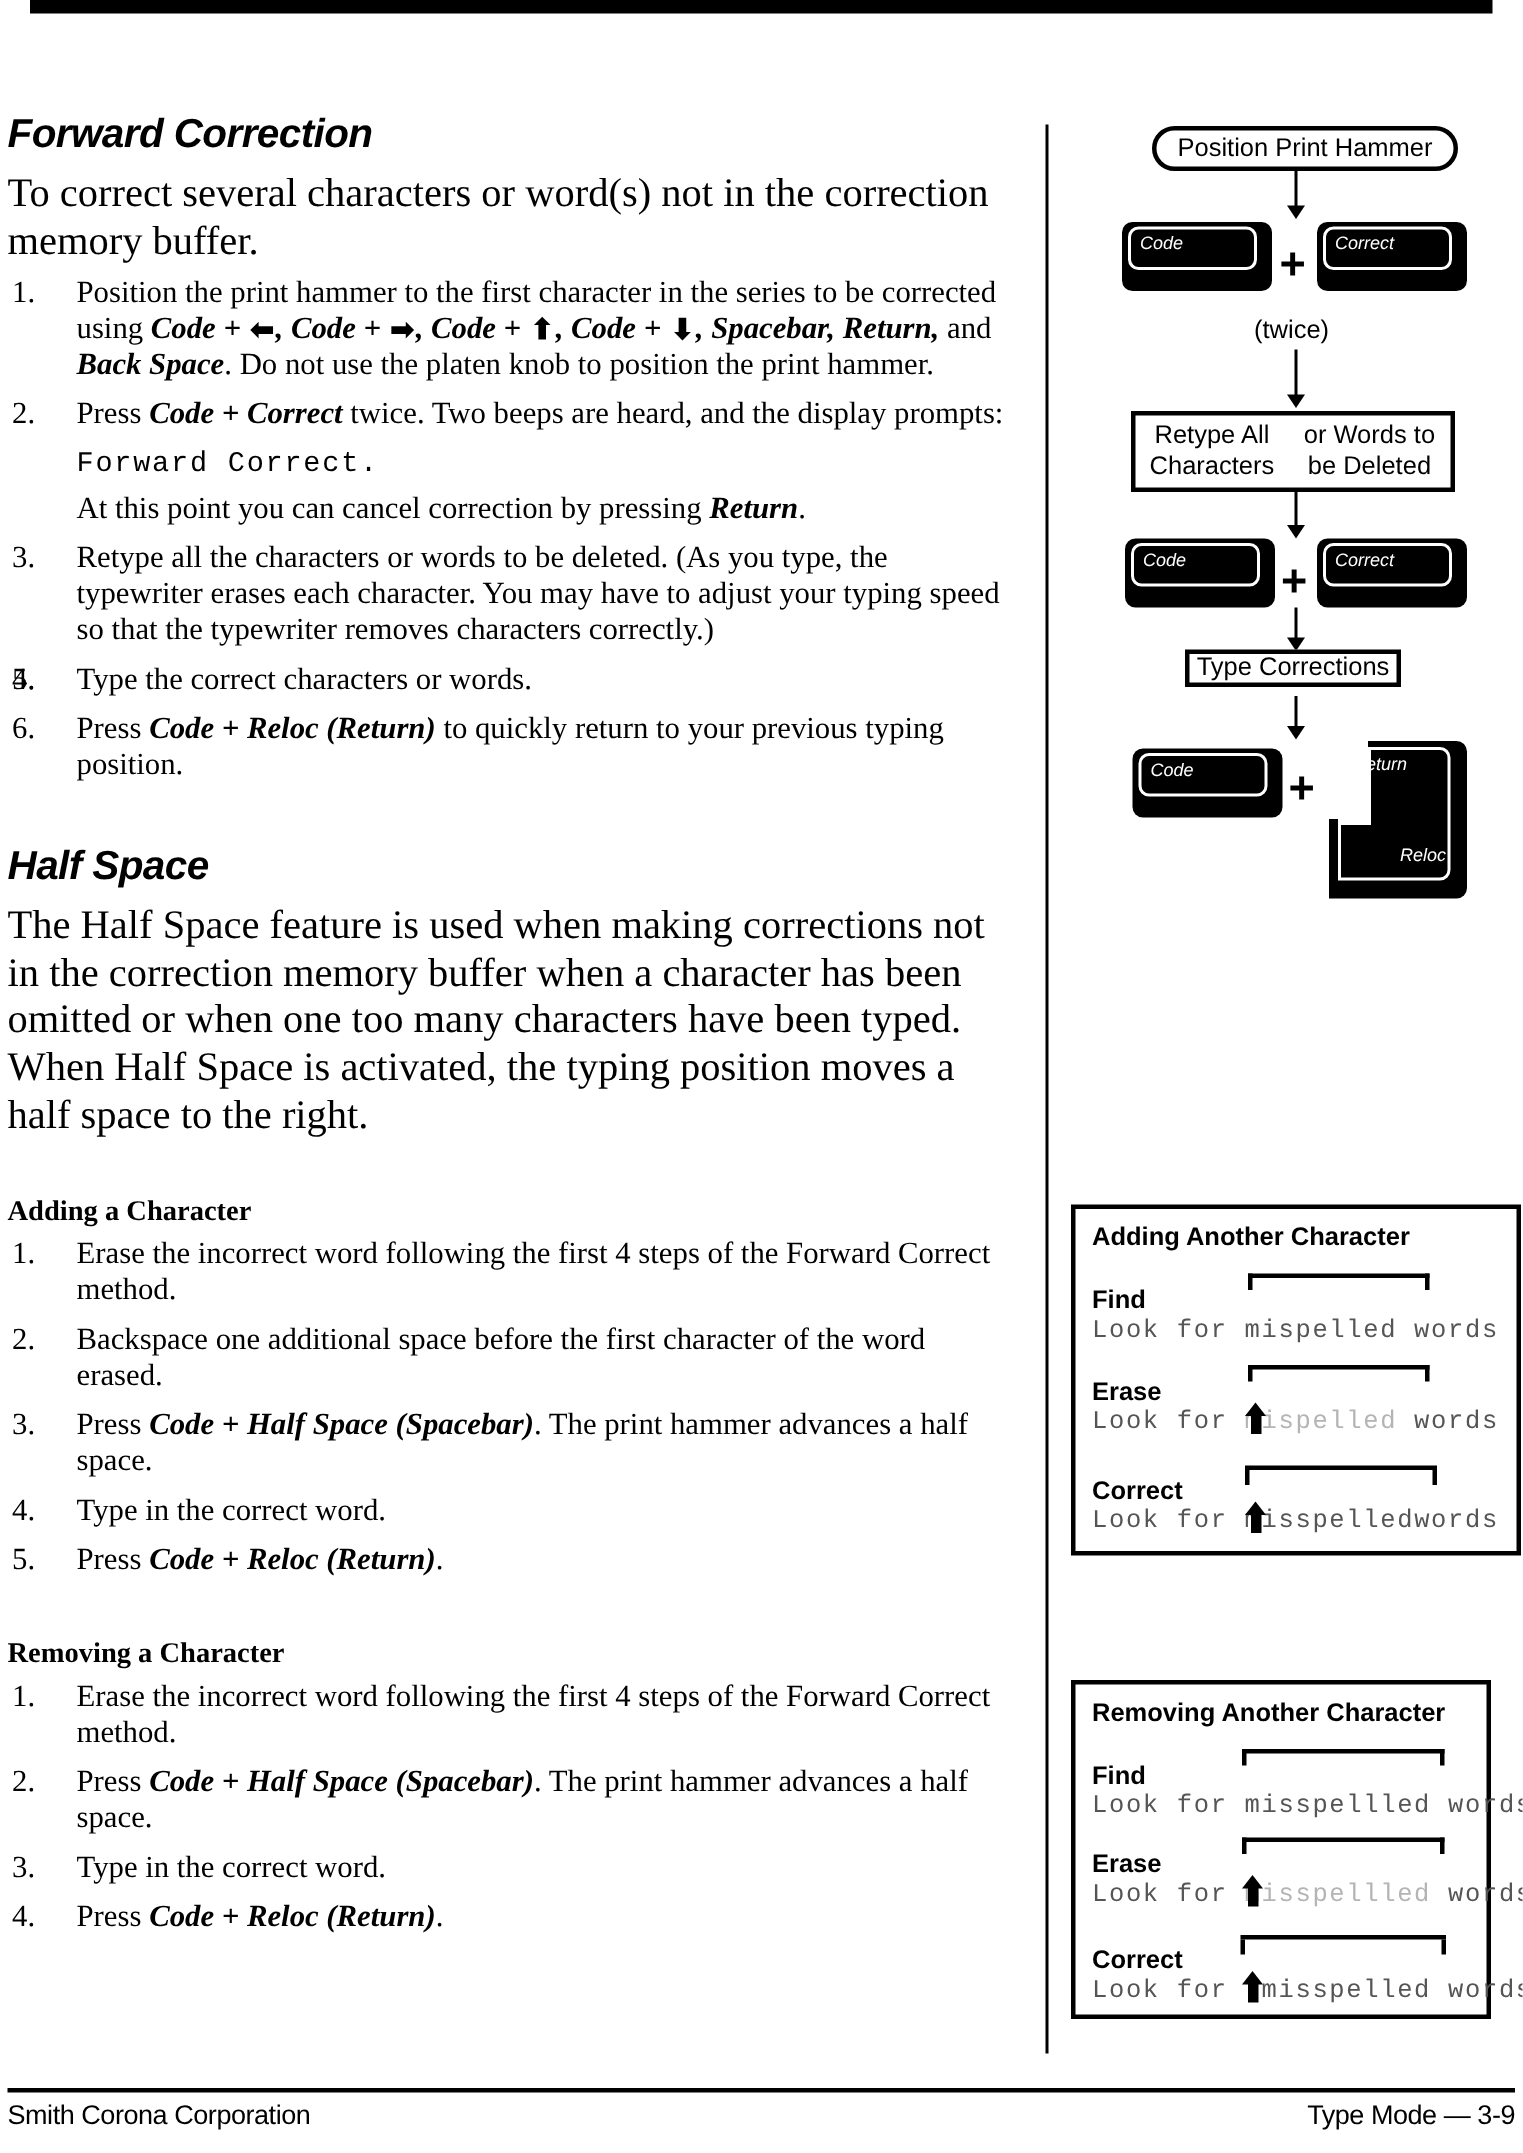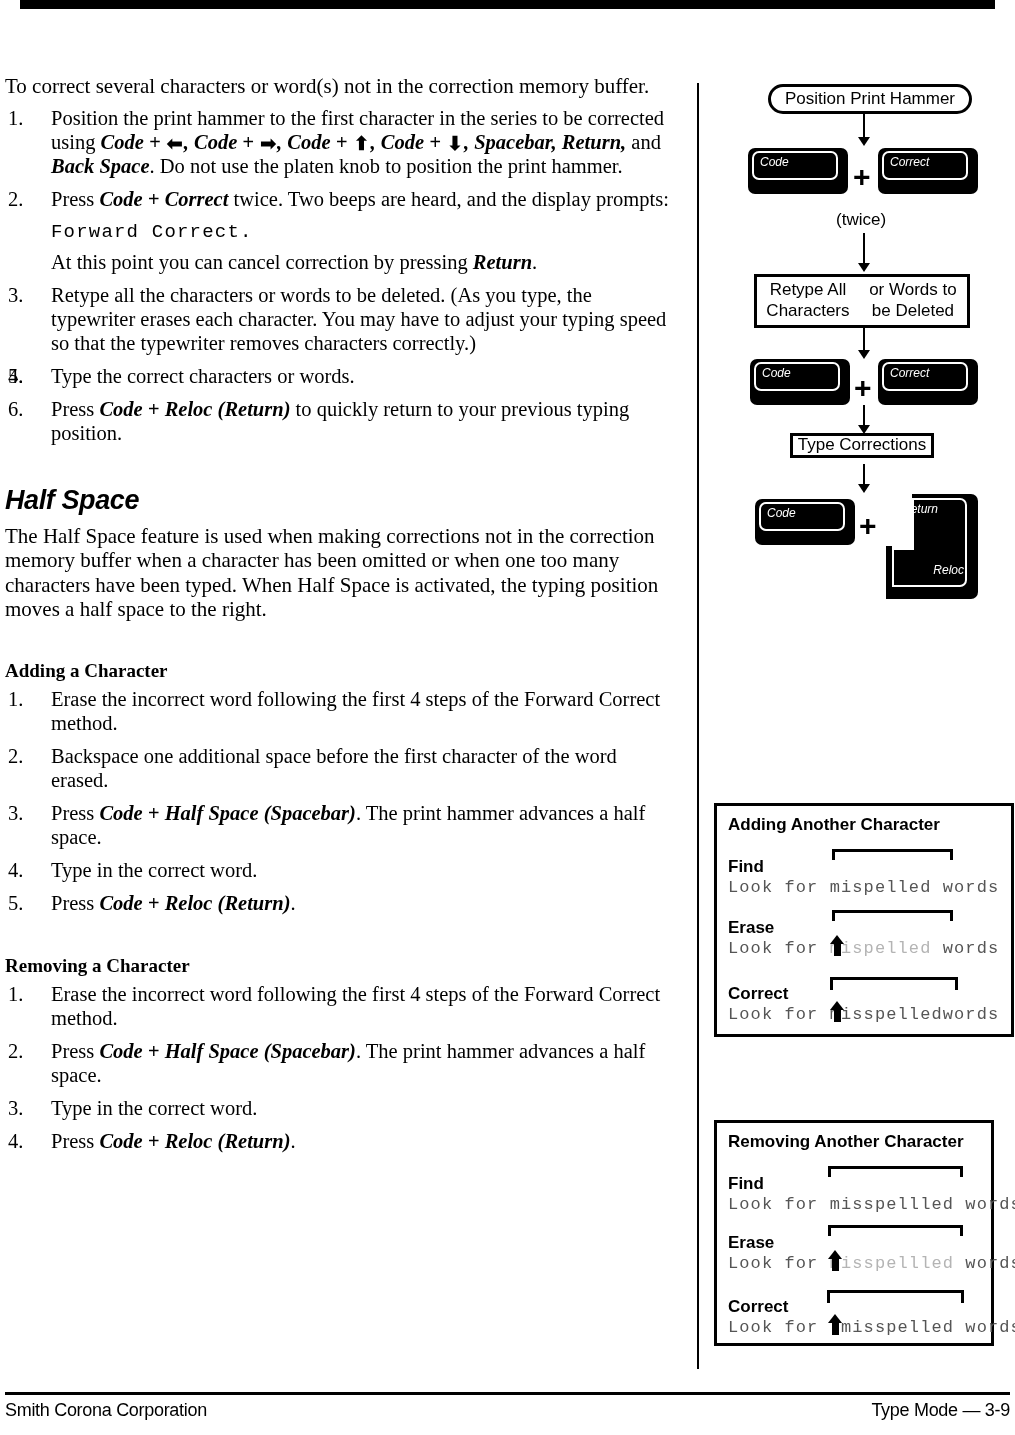--- a/index.html
+++ b/index.html
@@ -60,21 +60,21 @@
     margin: 0 0 8px 0;
     letter-spacing: -0.4px;
   }
   h3.sub-head {
     font-family: "Liberation Serif", serif;
     font-weight: bold;
     font-size: 19px;
     margin: 0 0 6px 0;
   }
   p.body {
-    font-size: 21px;
+    font-size: 27px;
     line-height: 1.17;
     margin: 0 0 8px 0;
   }
   ol.steps {
     list-style: none;
     margin: 0;
     padding: 0;
   }
   ol.steps > li {
     position: relative;
@@ -283,20 +283,21 @@
   }
 </style>
 </head>
 <body>
 
 <div class="top-bar"></div>
 <div class="col-divider"></div>
 
 <div class="left-col">
 
+  <h2 class="sec-head">Forward Correction</h2>
   <p class="body">To correct several characters or word(s) not in the correction memory buffer.</p>
 
   <ol class="steps">
     <li>
       <span class="num">1.</span>
       <span>Position the print hammer to the first character in the series to be corrected using </span><i class="bi">Code + <span class="arrow-g">⬅</span>, Code + <span class="arrow-g">➡</span>, Code + <span class="arrow-g">⬆</span>, Code + <span class="arrow-g">⬇</span>, </i><i class="bi">Spacebar, Return,</i><span> and </span><i class="bi">Back Space</i><span>. Do not use the platen knob to position the print hammer.</span>
     </li>
 
     <li>
       <span class="num">2.</span>

